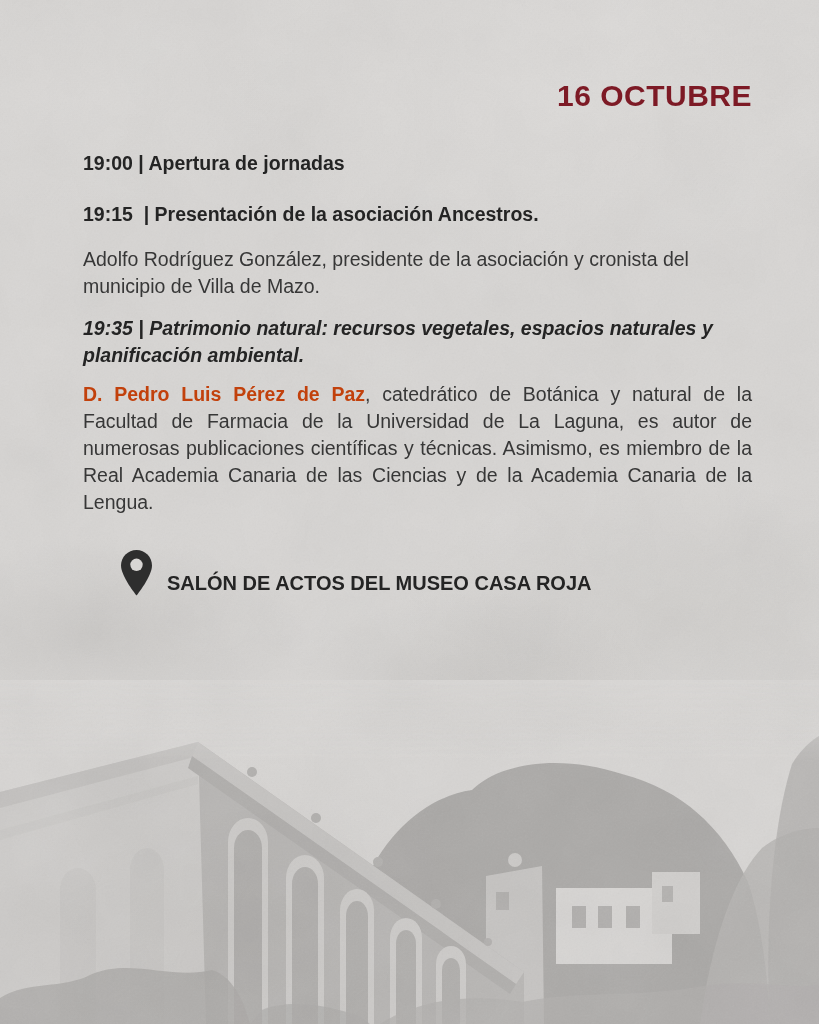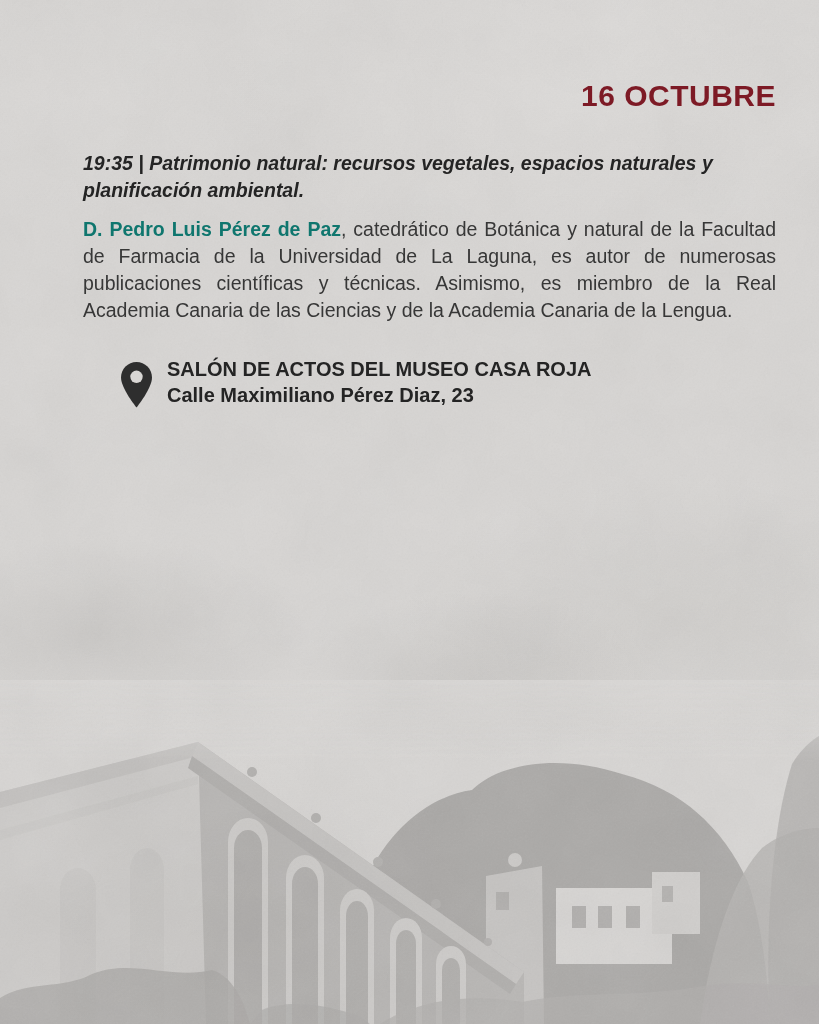--- a/index.html
+++ b/index.html
@@ -21,21 +21,21 @@
       radial-gradient(ellipse 420px 200px at 85% 60%, rgba(200,198,195,.5), transparent 70%),
       radial-gradient(ellipse 380px 240px at 30% 90%, rgba(190,188,185,.35), transparent 70%),
       radial-gradient(ellipse 500px 260px at 70% 8%, rgba(225,223,221,.5), transparent 70%),
       radial-gradient(ellipse 300px 160px at 8% 10%, rgba(222,220,218,.45), transparent 70%);
     pointer-events:none;
   }
   .grain{position:absolute;inset:0;pointer-events:none;}
   .photo{position:absolute;left:0;bottom:0;width:819px;height:344px;pointer-events:none;}
   .content{
     position:absolute;inset:0;
-    padding:78px 43px 0 83px;
+    padding:78px 67px 0 83px;
     box-sizing:border-box;
   }
   .date-title{
     text-align:right;
     font-size:30px;
     font-weight:bold;
     letter-spacing:.5px;
     line-height:36px;
     margin:0 0 36px 0;
   }
@@ -51,21 +51,21 @@
   .event-desc{
     font-size:19.5px;
     line-height:27px;
     color:#373737;
     margin:18px 0 0 0;
   }
   .event-desc.justify{text-align:justify;}
   .gap-24{margin-top:24px;}
   .gap-15{margin-top:15px;}
   .gap-12{margin-top:12px;}
-  .speaker{font-weight:bold;color:#0f766e;}
+  .speaker{font-weight:bold;color:#c2410c;}
   .location{
     display:flex;
     align-items:flex-end;
     margin:32px 0 0 38px;
   }
   .pin{flex:0 0 auto;margin:2px 15px 0 0;}
   .loc-text{
     font-size:20px;
     font-weight:bold;
     color:#242424;
@@ -156,32 +156,34 @@
         </feComponentTransfer>
     </filter>
     <rect width="819" height="1024" filter="url(#blotchF)"></rect>
     <rect width="819" height="1024" filter="url(#grainF)"></rect>
   </svg>
 
   <div class="content">
 
     <h1 class="date-title" style="color:#7d1a25;">16 OCTUBRE</h1>
 
+    <p class="event-heading">19:00 | Apertura de jornadas</p>
 
+    <p class="event-heading gap-24">19:15  | Presentación de la asociación Ancestros.</p>
 
+    <p class="event-desc">Adolfo Rodríguez González, presidente de la asociación y cronista del municipio de Villa de Mazo.</p>
 
     <p class="event-heading italic gap-15">19:35 | Patrimonio natural: recursos vegetales, espacios naturales y planificación ambiental.</p>
 
     <p class="event-desc justify gap-12"><span class="speaker">D. Pedro Luis Pérez de Paz</span><span>, catedrático de Botánica y natural de la Facultad de Farmacia  de la Universidad de La Laguna, es autor de numerosas publicaciones científicas y técnicas. Asimismo, es miembro de la Real Academia Canaria de las Ciencias y de la Academia Canaria de la Lengua.</span></p>
 
     <div class="location">
       <svg class="pin" width="31" height="46" viewBox="0 0 31 46" aria-hidden="true">
         <path d="M15.5 0 C6.94 0 0 6.94 0 15.5 C0 26.5 15.5 45.5 15.5 45.5 C15.5 45.5 31 26.5 31 15.5 C31 6.94 24.06 0 15.5 0 Z" fill="#2e2e2e"></path>
         <circle cx="15.5" cy="14.8" r="6.2" fill="#d8d6d4"></circle>
       </svg>
       <div class="loc-text">
         <div>SALÓN DE ACTOS DEL MUSEO CASA ROJA</div>
-        <div>Calle Maximiliano Pérez Diaz, 23</div>
       </div>
     </div>
 
   </div>
 </div>
 
 </body></html>

